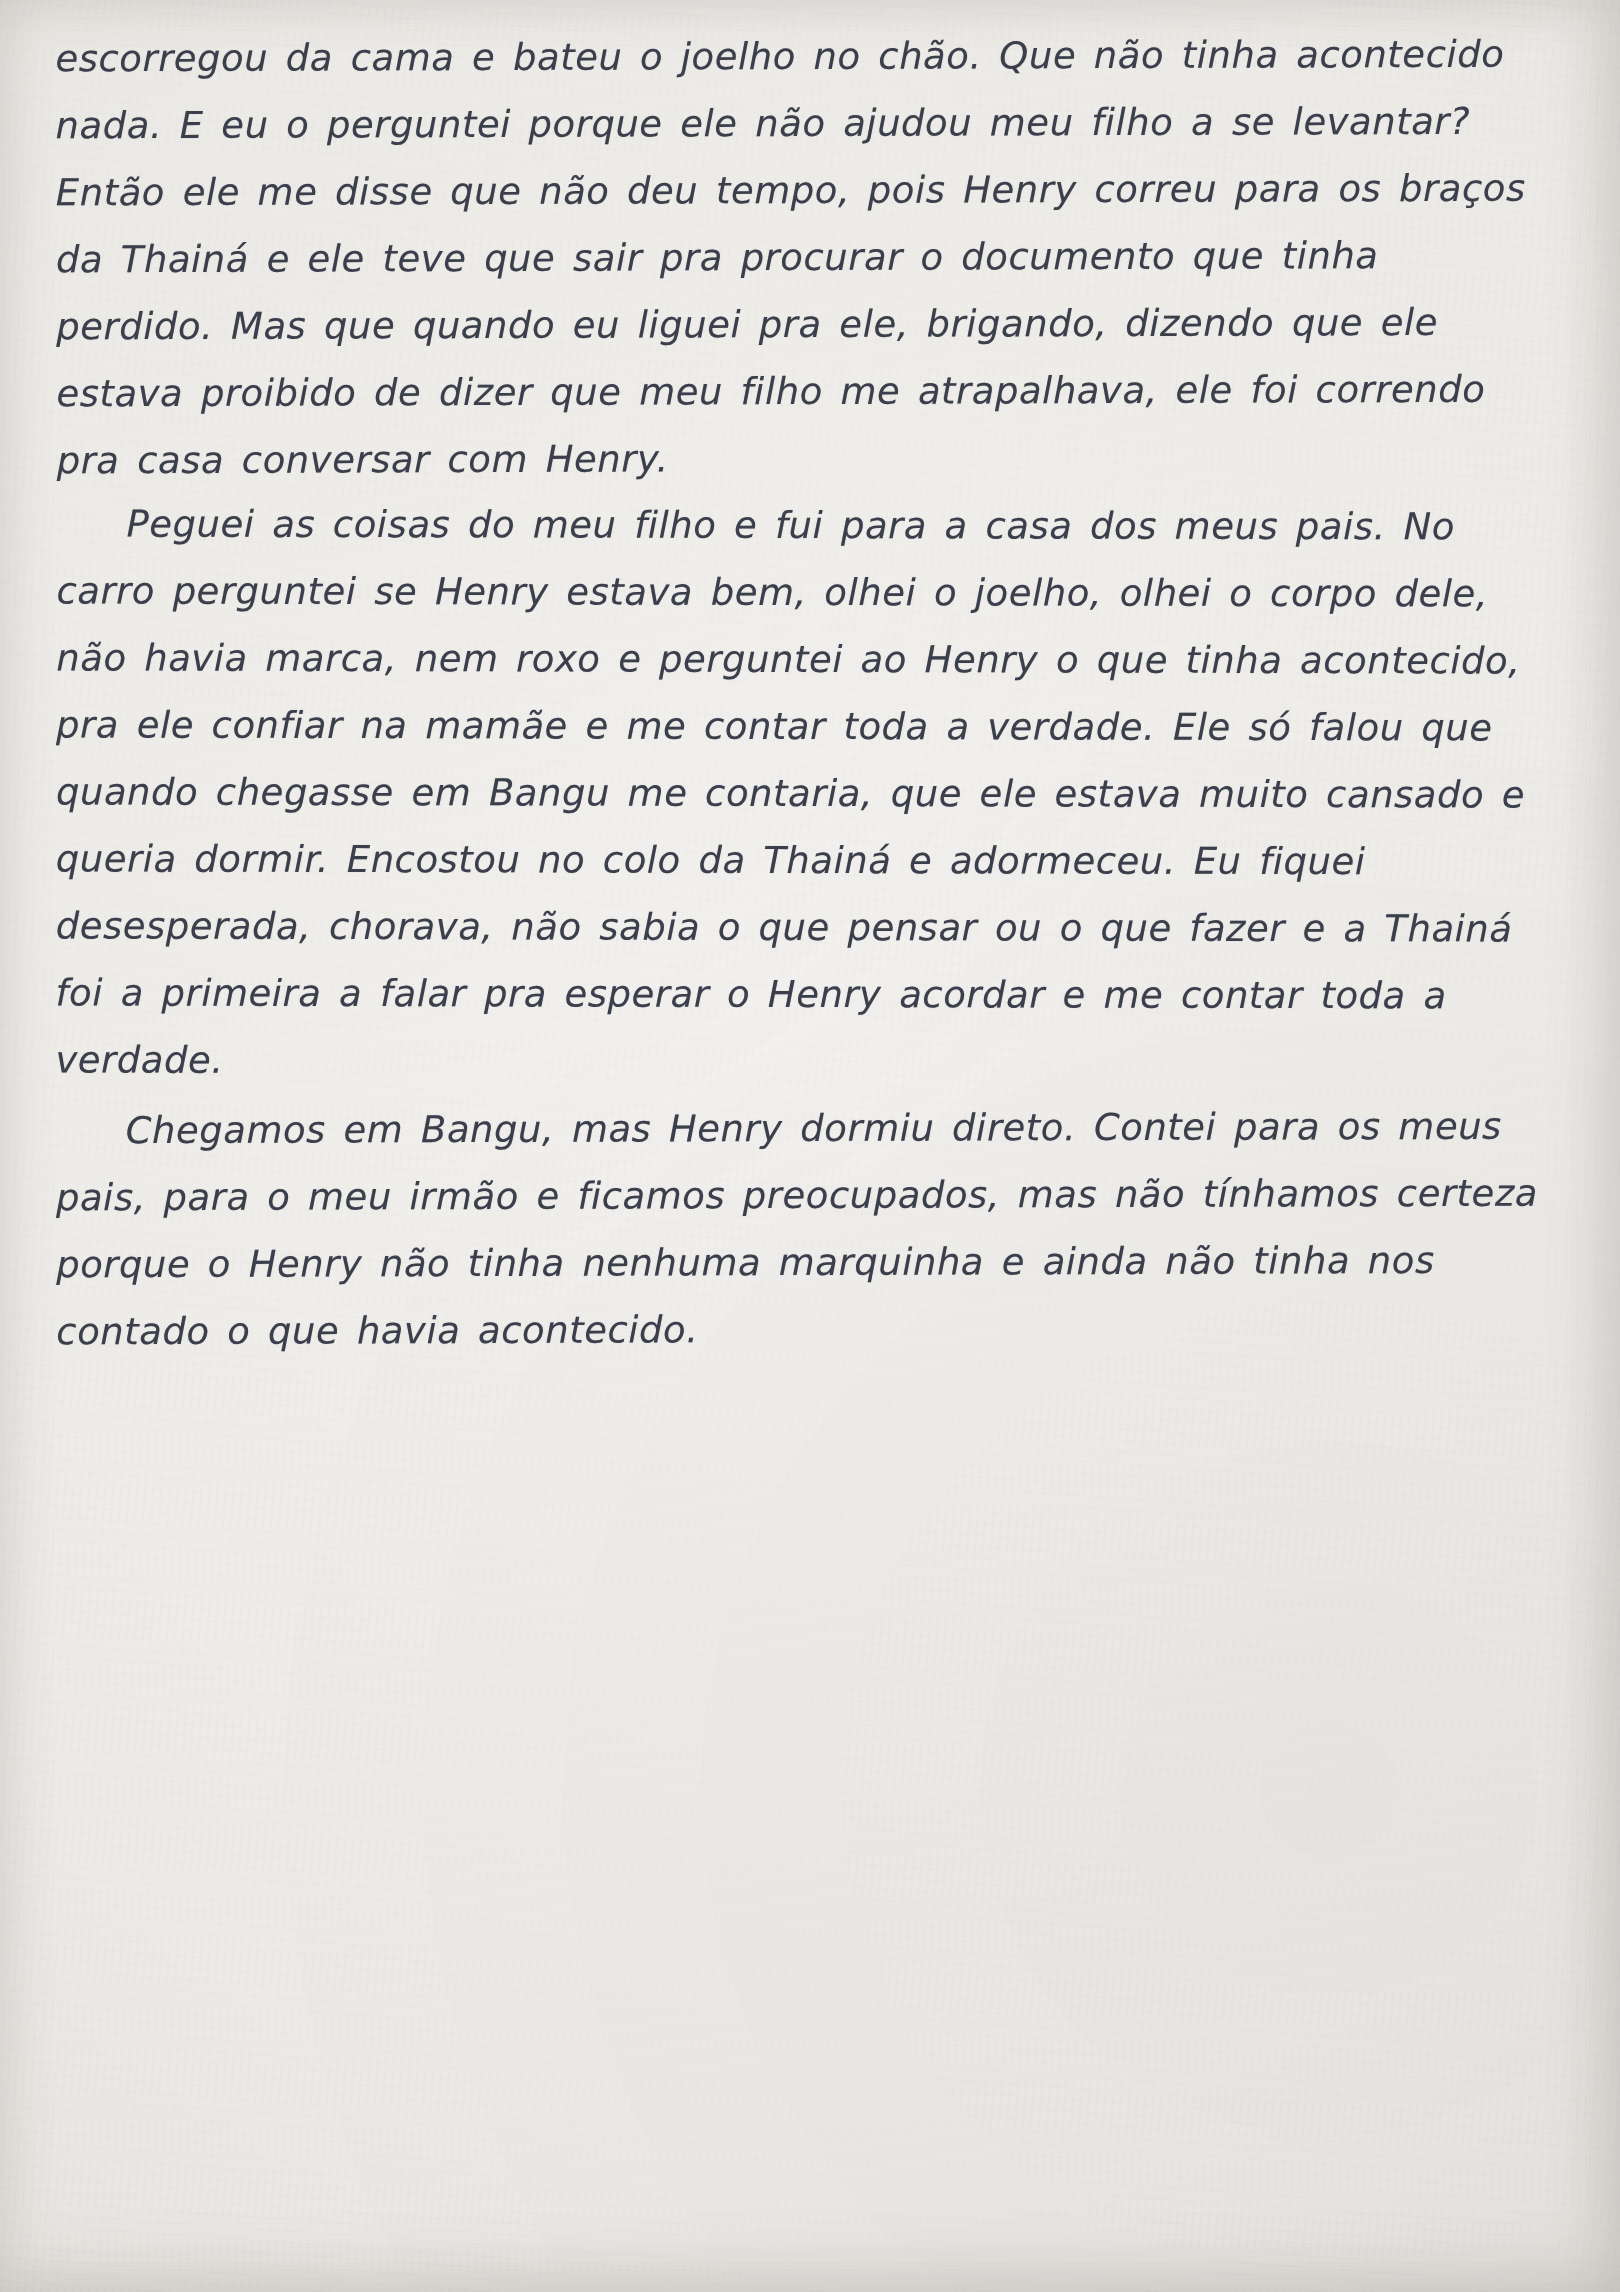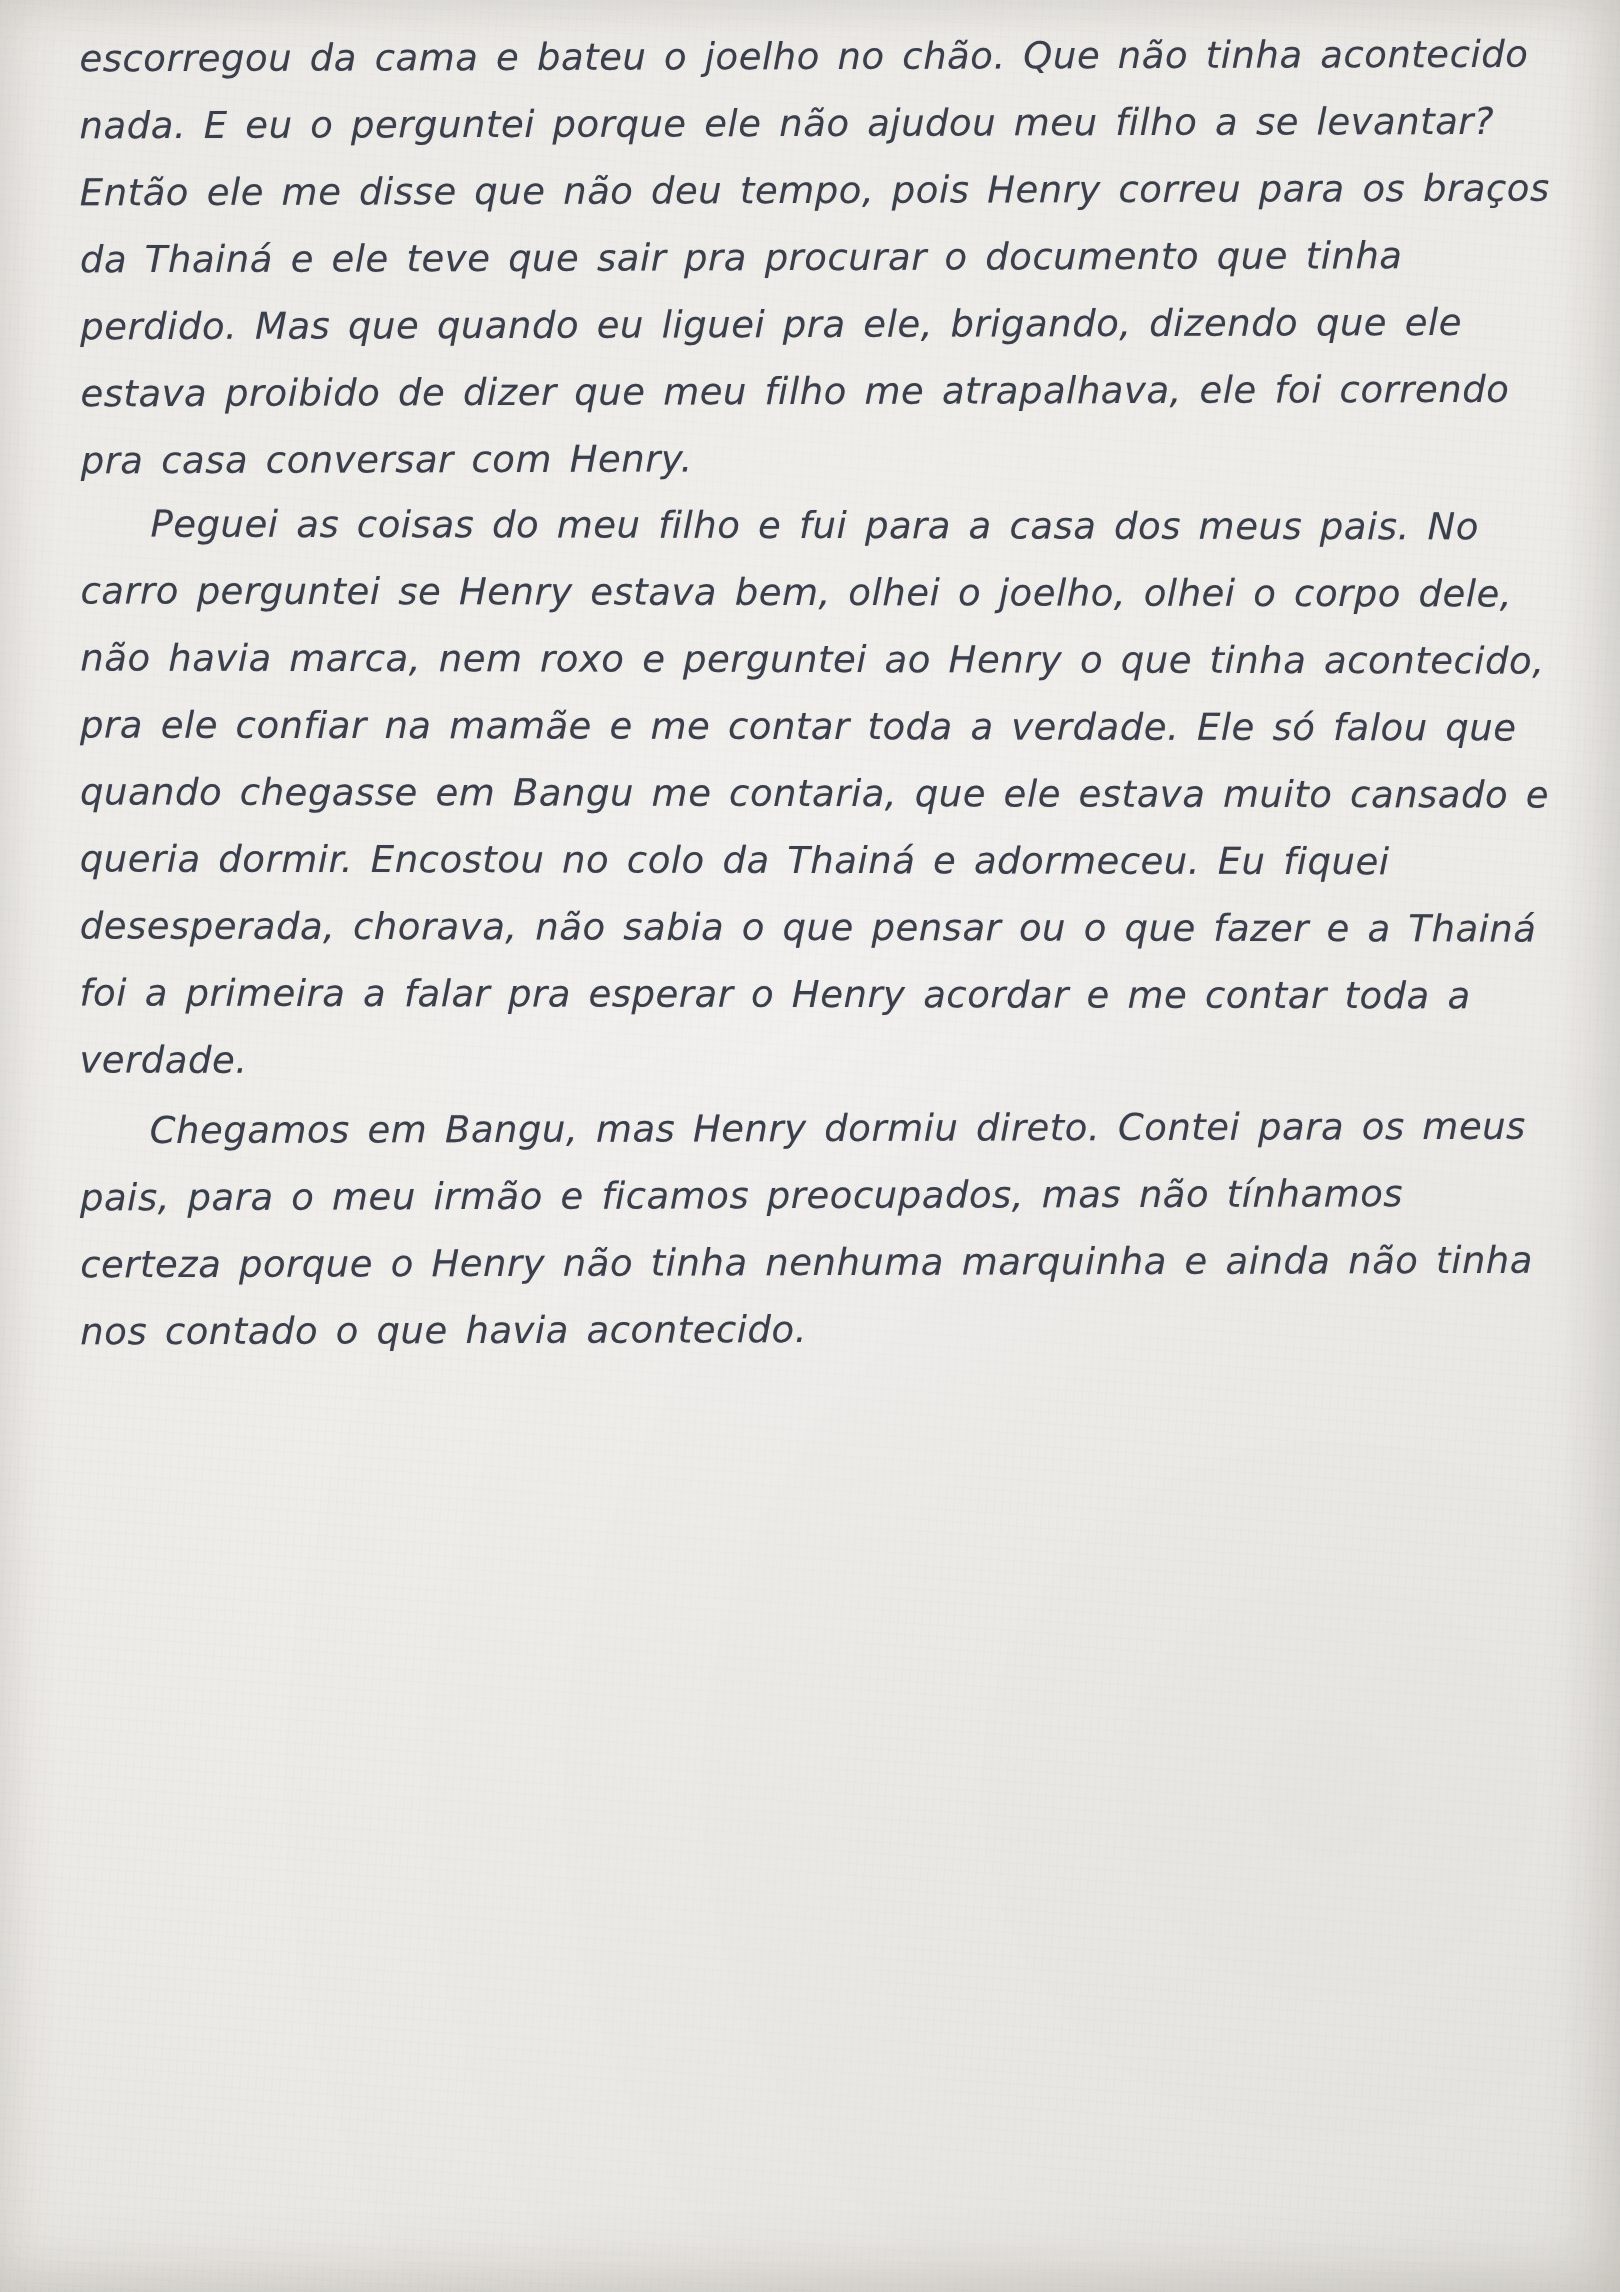--- a/index.html
+++ b/index.html
@@ -48,21 +48,21 @@
       inset 0 0 54px rgba(120,118,112,0.13),
       inset -27px 0 54px rgba(120,118,112,0.10),
       inset 0 -27px 63px rgba(120,118,112,0.10);
   }
 
   .handwriting {
     position: absolute;
     top: 0;
     left: 0;
     width: 1620px;
-    padding: 23px 70px 0 80px;
+    padding: 23px 70px 0 56px;
     box-sizing: border-box;
     font-family: "DejaVu Sans", sans-serif;
     font-style: italic;
     font-size: 37px;
     line-height: 67px;
     color: #3a3f4b;
     letter-spacing: 0.5px;
     word-spacing: 5.4px;
     text-align: left;
     

